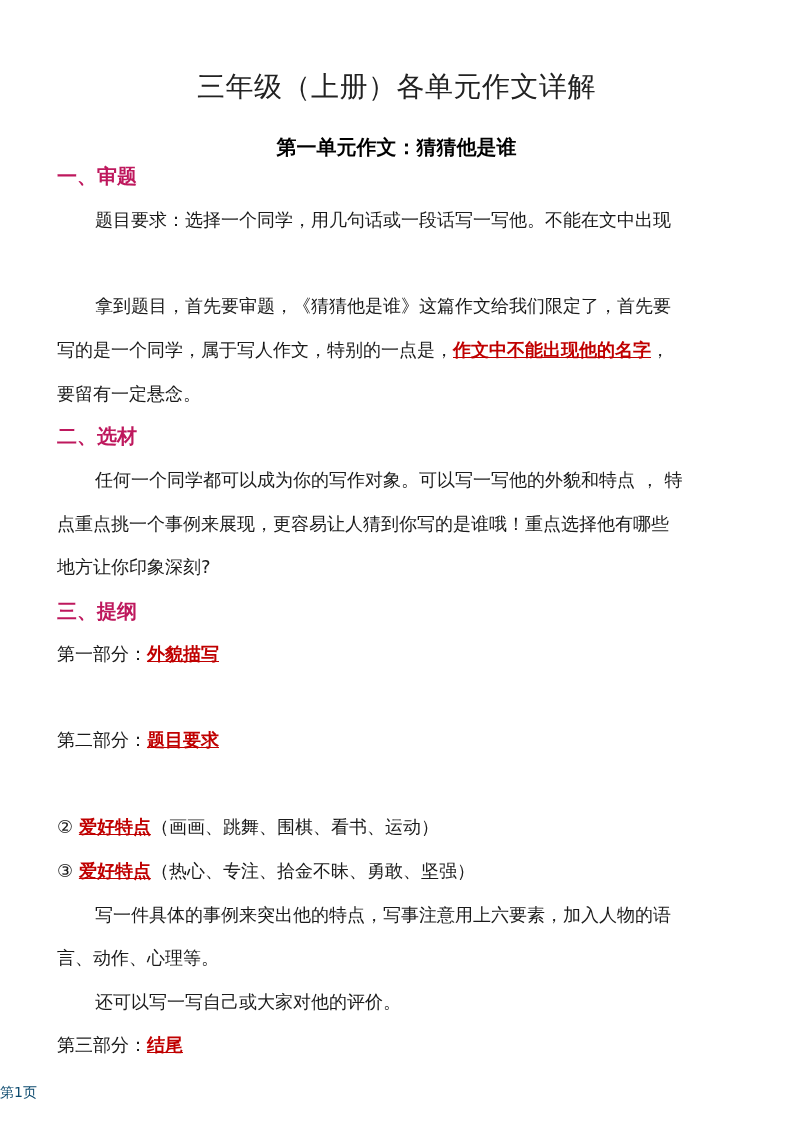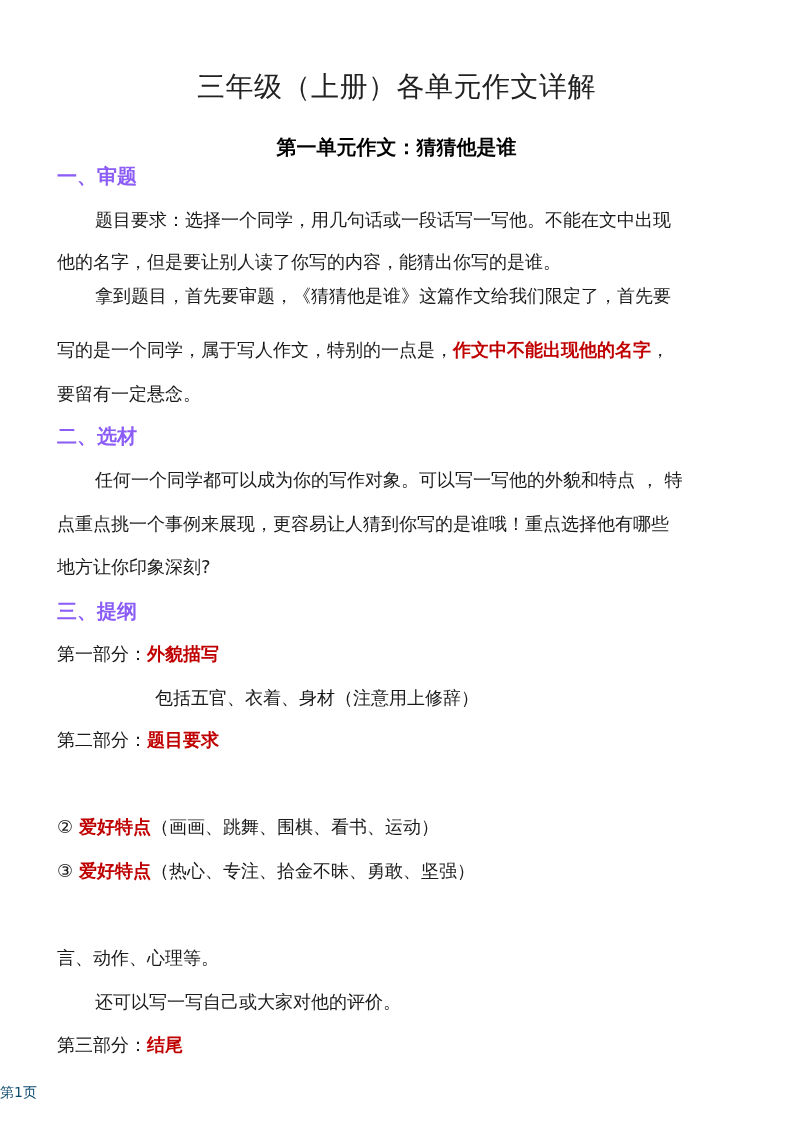--- a/index.html
+++ b/index.html
@@ -33,80 +33,80 @@
       left: 0; width: 793px; text-align: center;
       top: 126px;
       font-size: 20px;
       font-weight: bold;
       color: #000000;
     }
     .heading {
       left: 57px;
       font-size: 20px;
       font-weight: bold;
-      color: #8b5cf6;
+      color: #be185d;
     }
     .para {
       left: 57px;
       font-size: 18px;
       color: #1a1a1a;
     }
     .indent { left: 95px; }
     .indent2 { left: 155px; }
     .red {
       color: #c00000;
       font-weight: bold;
+      text-decoration: underline;
     }
     .footer {
       left: 0; width: 793px; 
       top: 1076px;
       font-size: 14px;
       color: #0c4a6e;
     }
   </style>
 </head>
 <body>
 
 <div class="page">
 
   <div class="abs title">三年级（上册）各单元作文详解</div>
   <div class="abs subtitle">第一单元作文：猜猜他是谁</div>
 
   <div class="abs heading" style="top:155px;">一、审题</div>
   <div class="abs para indent" style="top:200px;">题目要求：选择一个同学，用几句话或一段话写一写他。不能在文中出现</div>
-  <div class="abs para" style="top:242px;">他的名字，但是要让别人读了你写的内容，能猜出你写的是谁。</div>
-  <div class="abs para indent" style="top:276px;">拿到题目，首先要审题，《猜猜他是谁》这篇作文给我们限定了，首先要</div>
+  <div class="abs para indent" style="top:286px;">拿到题目，首先要审题，《猜猜他是谁》这篇作文给我们限定了，首先要</div>
   <div class="abs para" style="top:330px;">
     <span>写的是一个同学，属于写人作文，特别的一点是，</span><span class="red">作文中不能出现他的名字</span><span>，</span>
   </div>
   <div class="abs para" style="top:374px;">要留有一定悬念。</div>
 
   <div class="abs heading" style="top:415px;">二、选材</div>
   <div class="abs para indent" style="top:460px;">任何一个同学都可以成为你的写作对象。可以写一写他的外貌和特点 ， 特</div>
   <div class="abs para" style="top:504px;">点重点挑一个事例来展现，更容易让人猜到你写的是谁哦！重点选择他有哪些</div>
   <div class="abs para" style="top:547px;text-align:center;">地方让你印象深刻?</div>
 
   <div class="abs heading" style="top:590px;">三、提纲</div>
 
   <div class="abs para" style="top:634px;">
     <span>第一部分：</span><span class="red">外貌描写</span>
   </div>
-  <div class="abs para indent2" style="top:678px;">包括五官、衣着、身材（注意用上修辞）</div>
 
   <div class="abs para" style="top:720px;">
     <span>第二部分：</span><span class="red">题目要求</span>
   </div>
 
   <div class="abs para" style="top:807px;">
     <span>②</span>&nbsp;<span class="red">爱好特点</span><span>（画画、跳舞、围棋、看书、运动）</span>
   </div>
   <div class="abs para" style="top:851px;">
     <span>③</span>&nbsp;<span class="red">爱好特点</span><span>（热心、专注、拾金不昧、勇敢、坚强）</span>
   </div>
 
+  <div class="abs para indent" style="top:895px;">写一件具体的事例来突出他的特点，写事注意用上六要素，加入人物的语</div>
   <div class="abs para" style="top:938px;">言、动作、心理等。</div>
   <div class="abs para indent" style="top:982px;">还可以写一写自己或大家对他的评价。</div>
 
   <div class="abs para" style="top:1025px;">
     <span>第三部分：</span><span class="red">结尾</span>
   </div>
 
   <div class="abs footer">第1页</div>
 </div>
 

